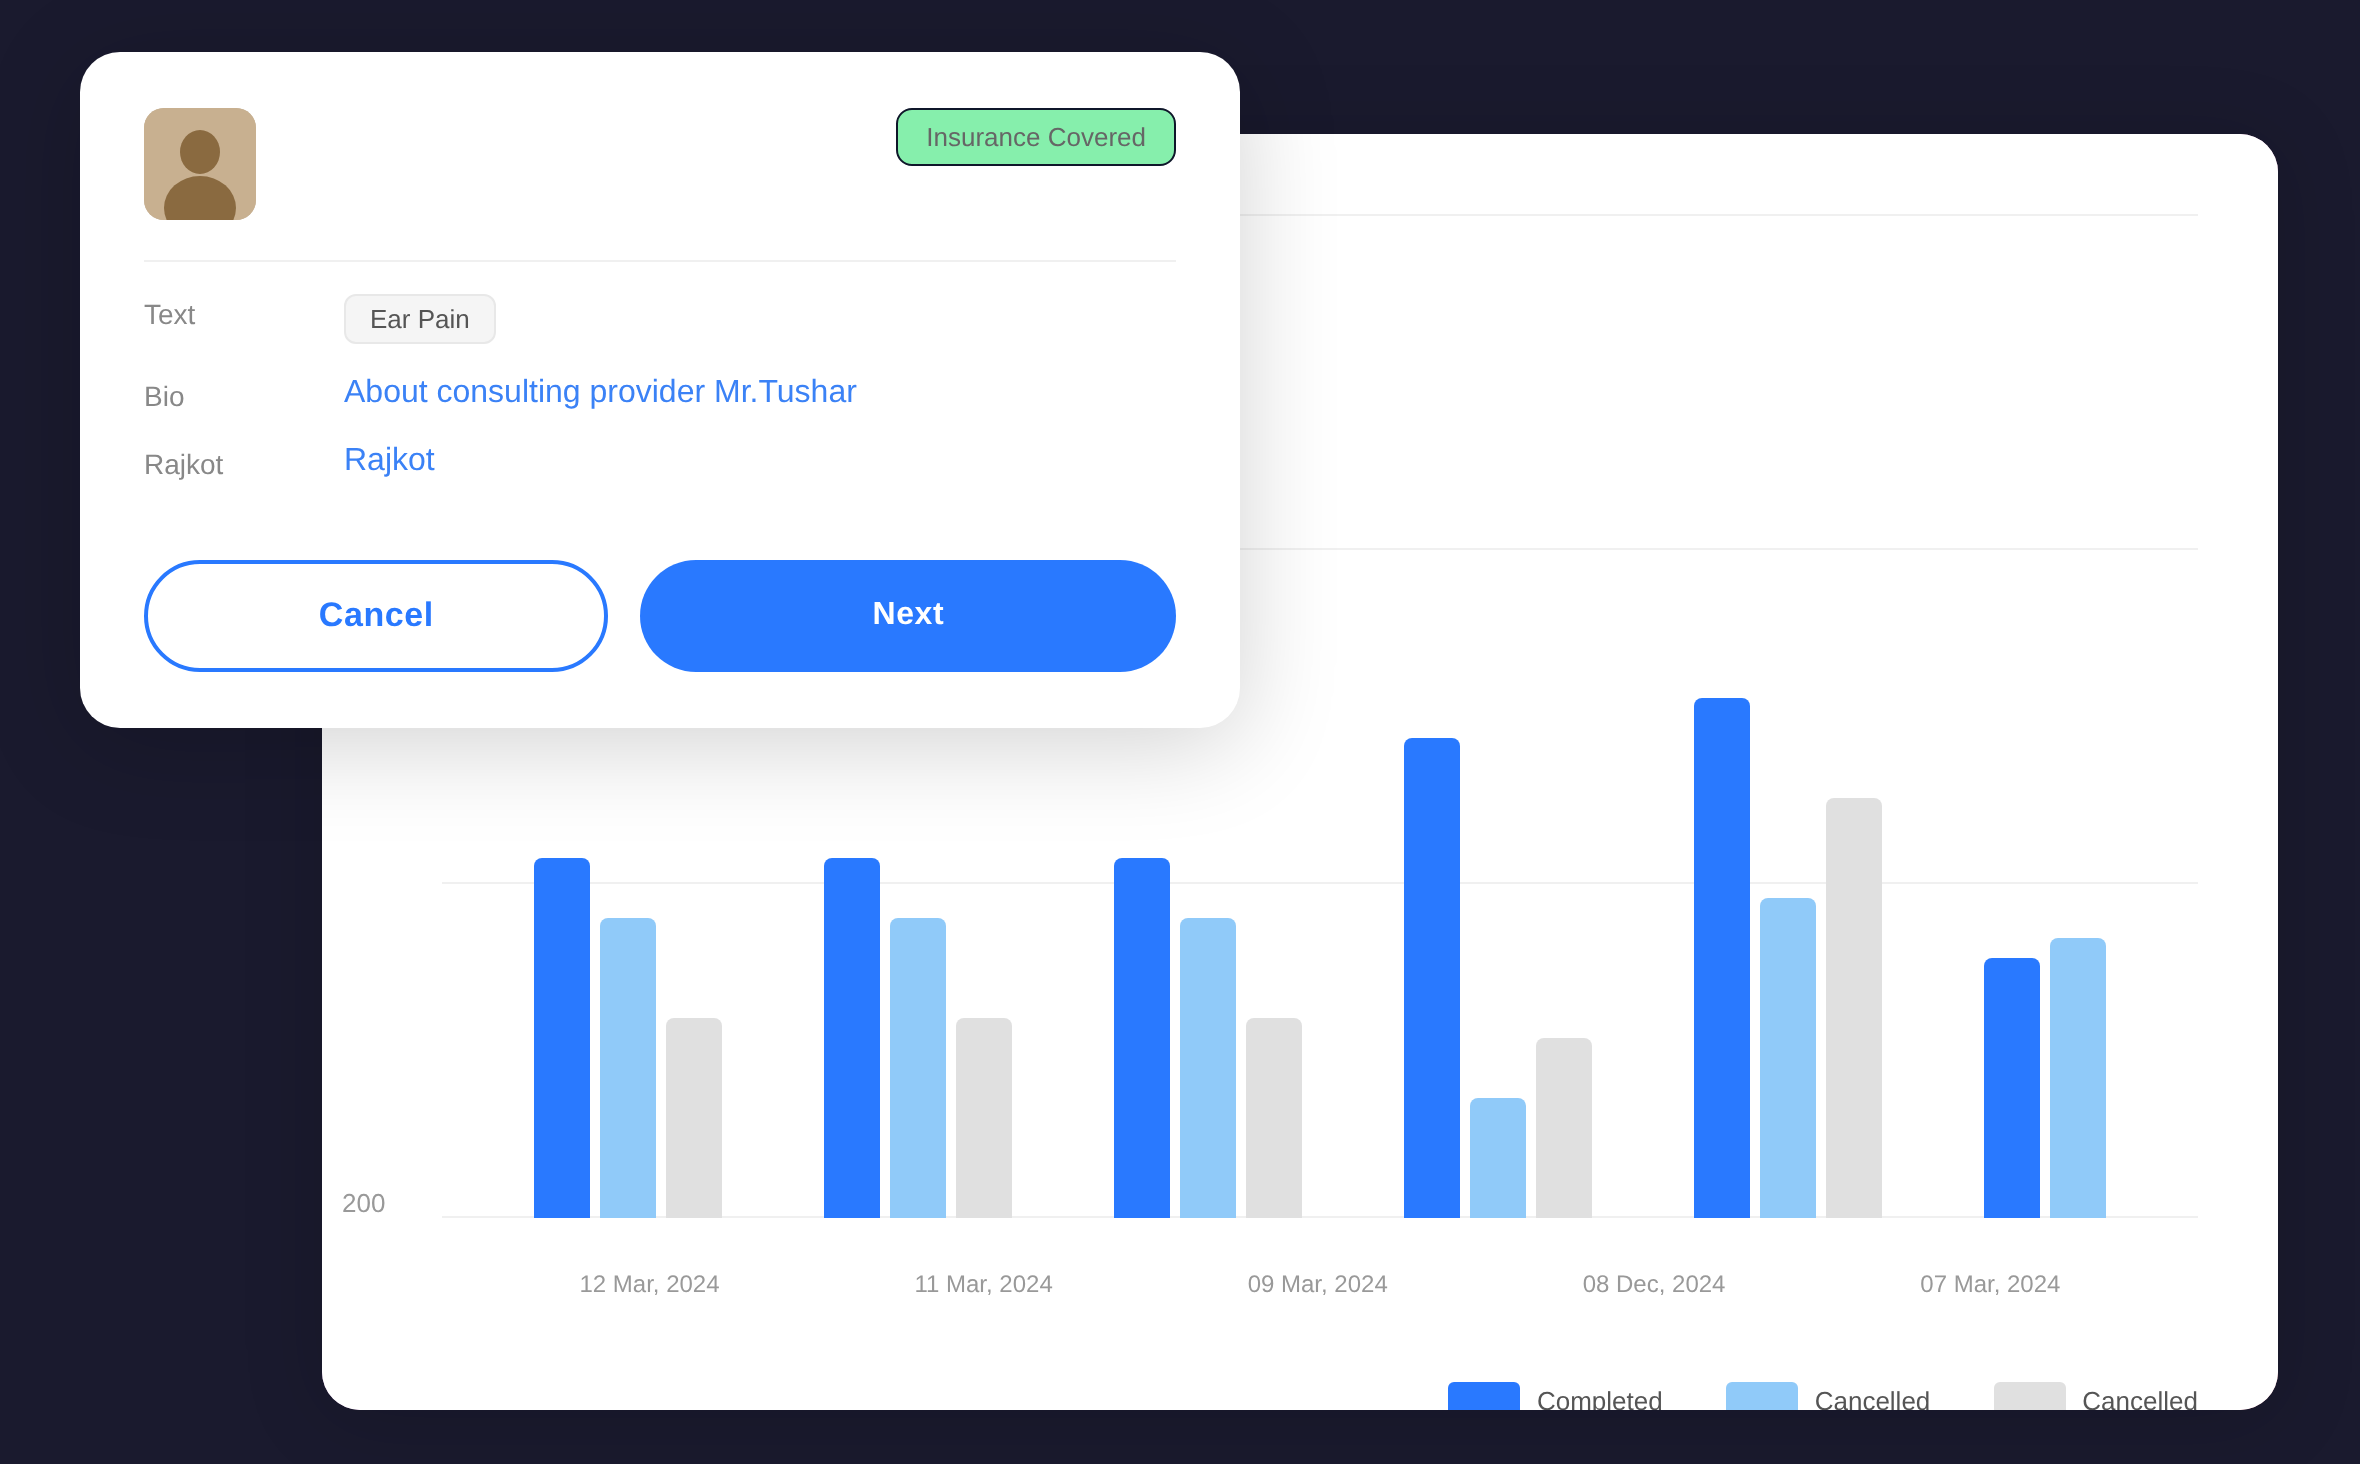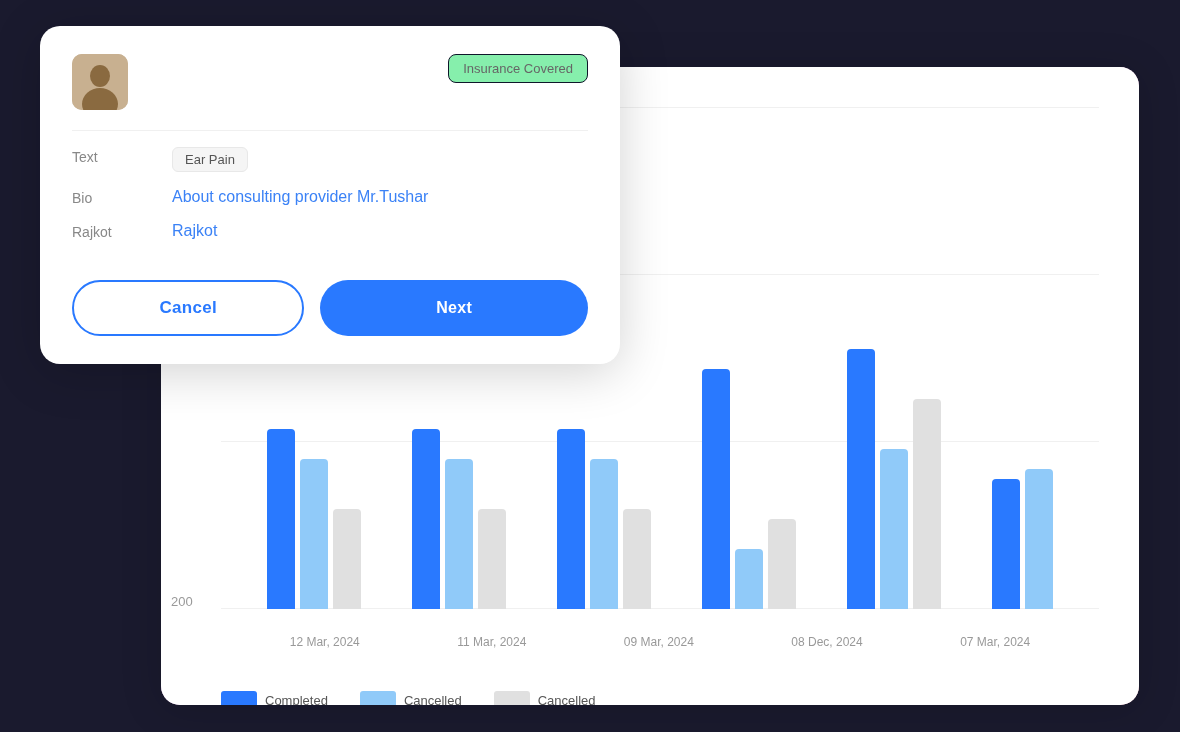--- a/index.html
+++ b/index.html
@@ -123,21 +123,21 @@
       color: #999;
       text-align: center;
     }
 
     .legend {
       position: absolute;
       bottom: -60px;
       left: 0;
       right: 0;
       display: flex;
-      justify-content: flex-start;
+      justify-content: flex-end;
       gap: 32px;
       align-items: center;
     }
 
     .legend-item {
       display: flex;
       align-items: center;
       gap: 8px;
       font-size: 13px;
       color: #555;

